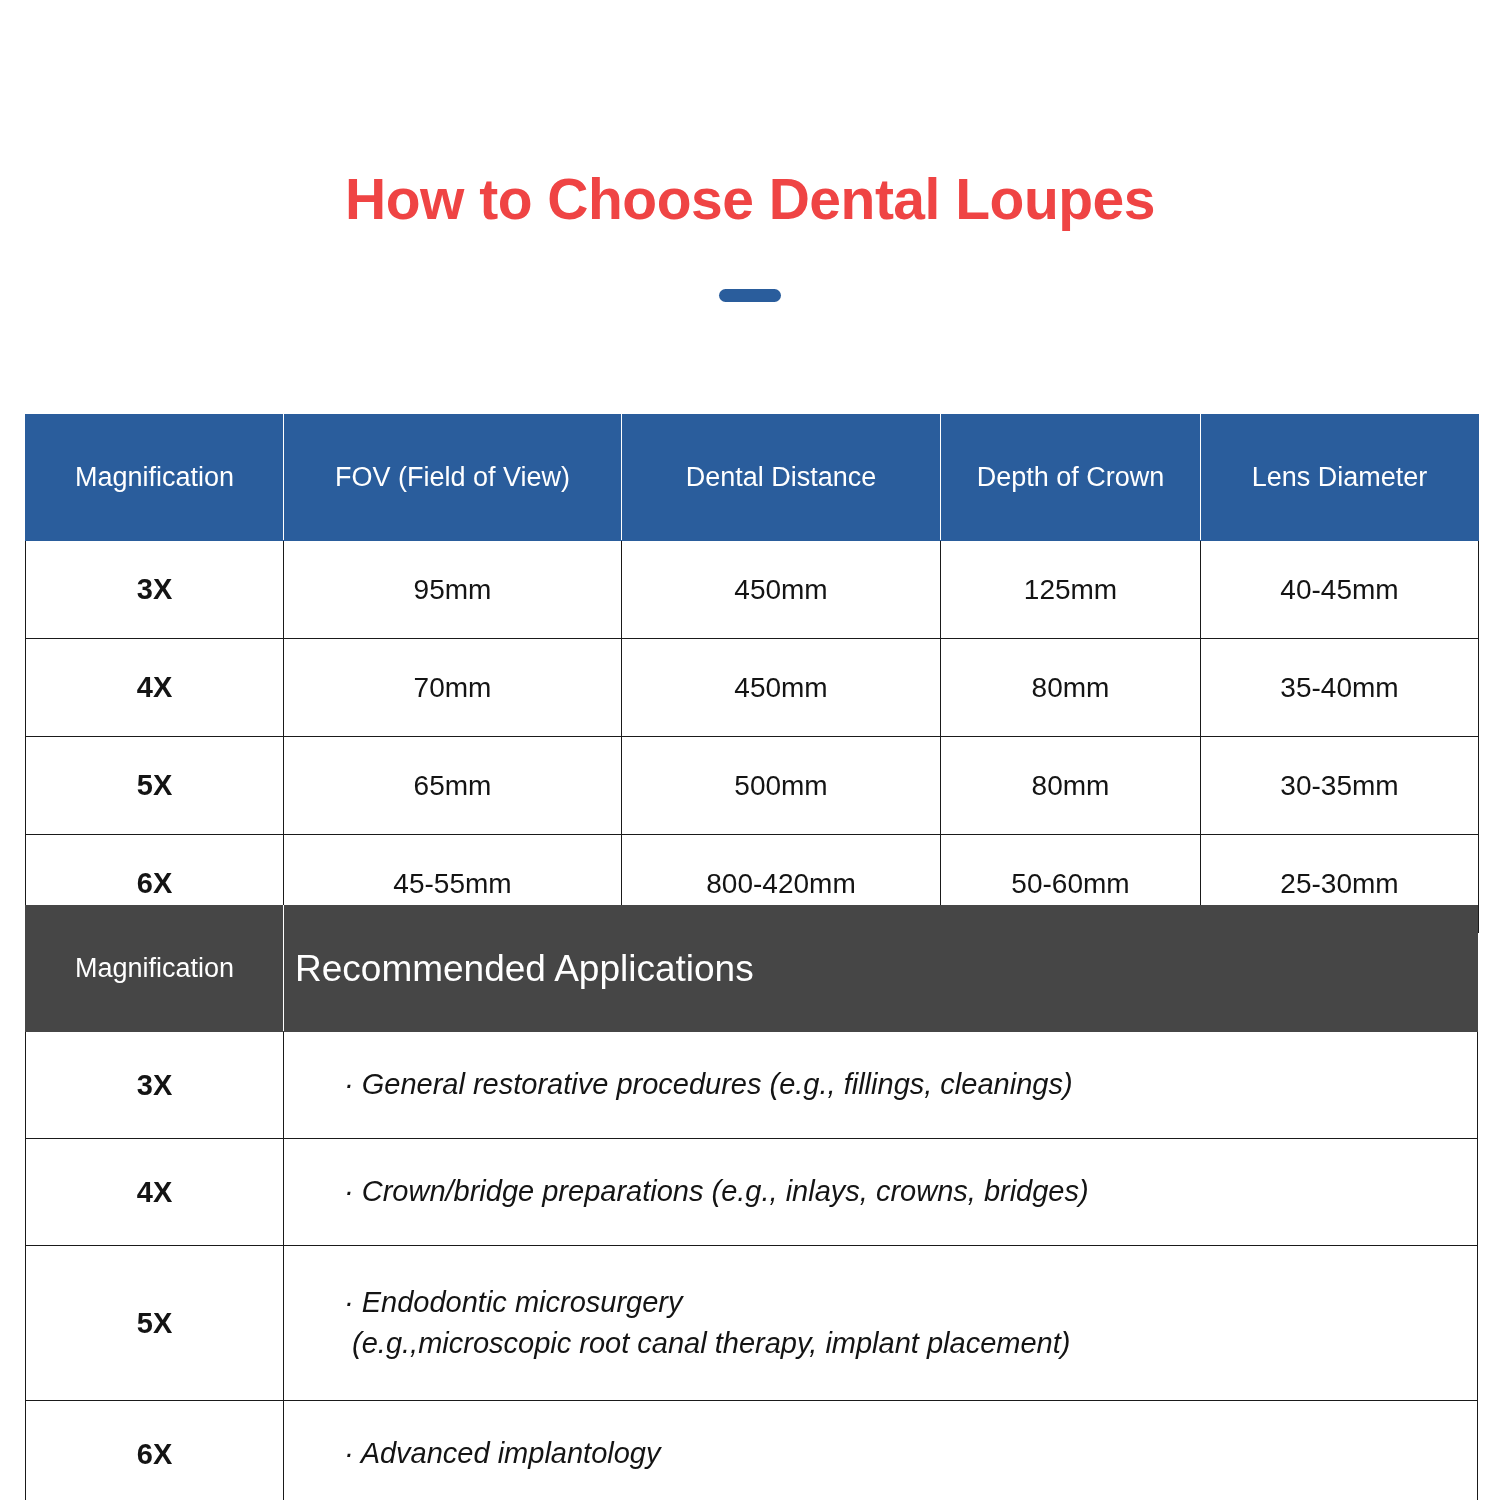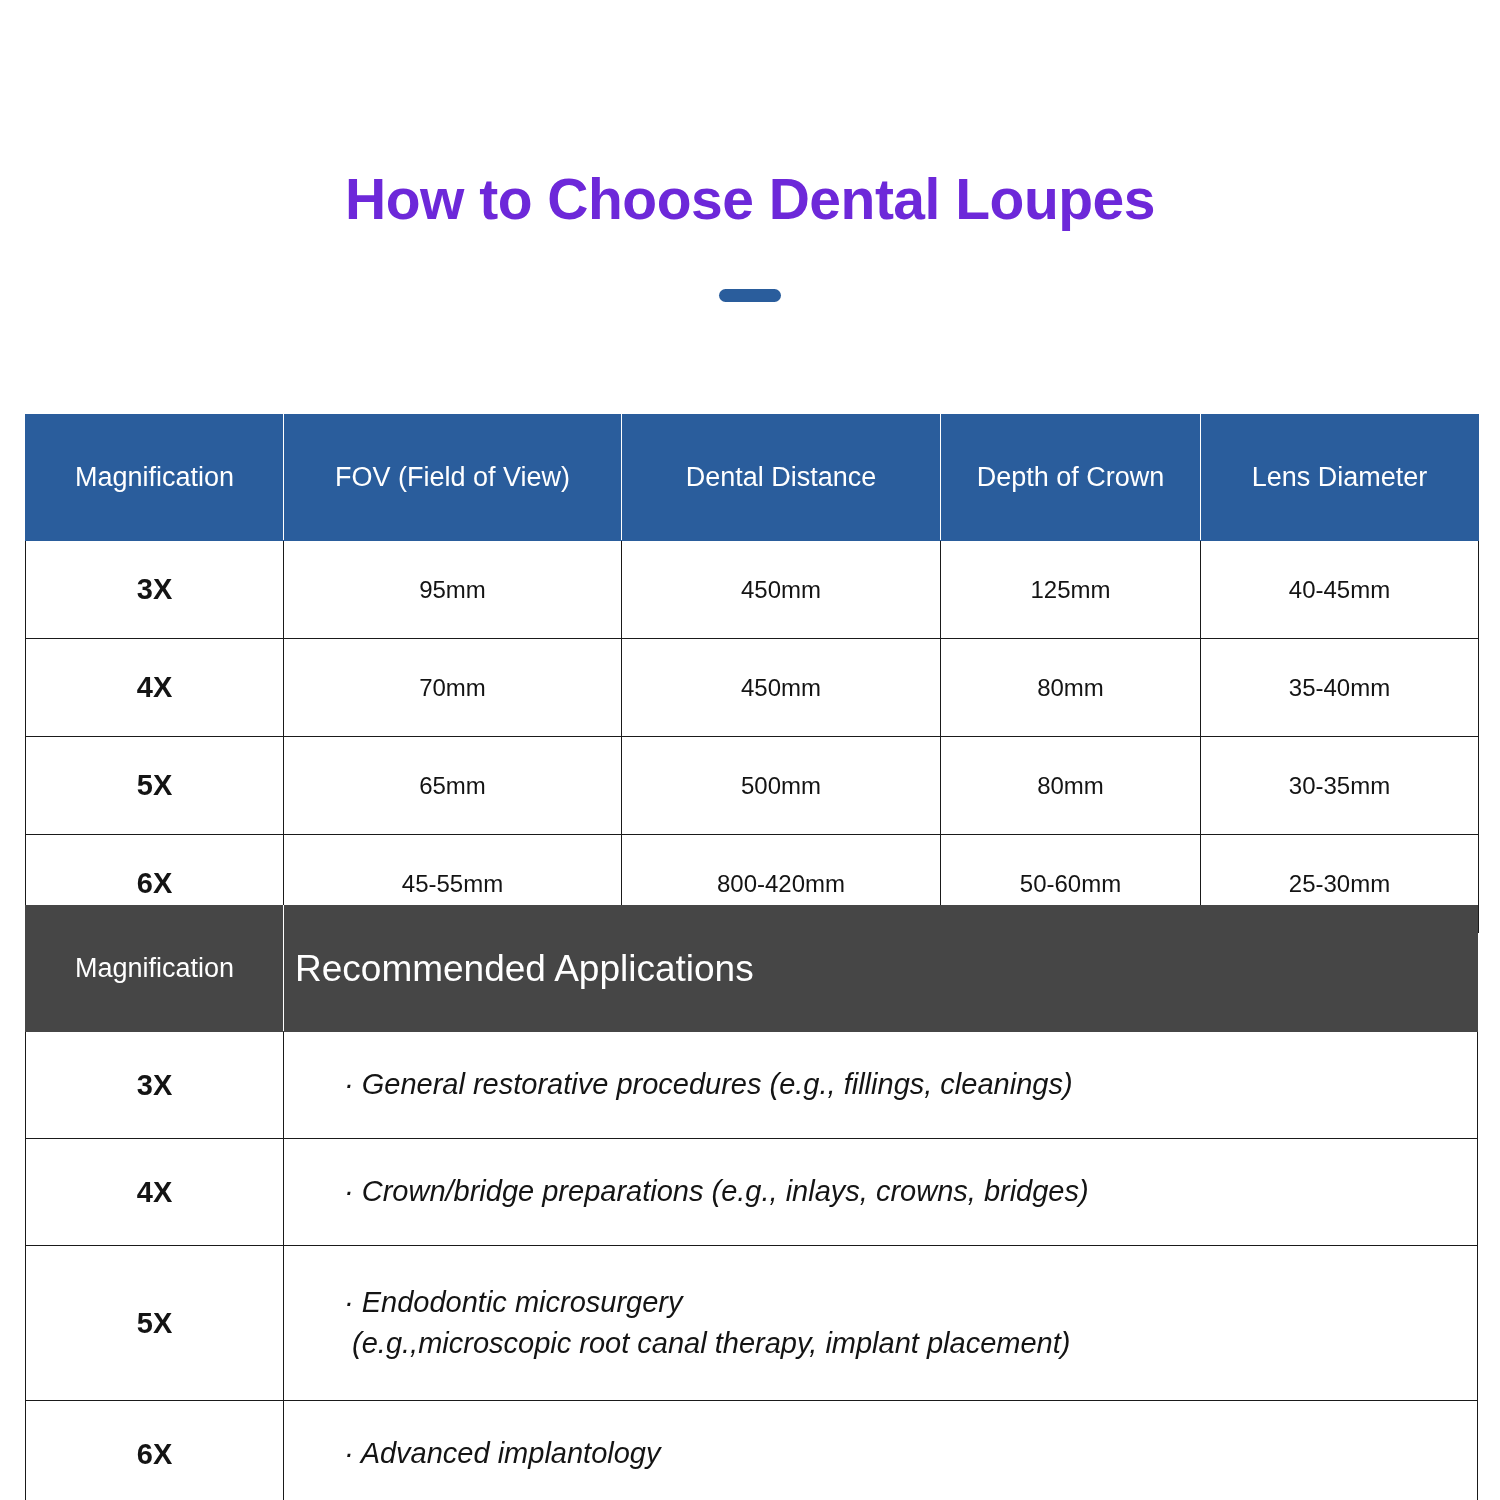--- a/index.html
+++ b/index.html
@@ -19,21 +19,21 @@
   
   .title-block {
     width: 100%;
     text-align: center;
     padding-top: 168px;
   }
   .page-title {
     font-size: 57px;
     font-weight: bold;
     letter-spacing: -0.5px;
-    color: #6d28d9;
+    color: #ef4444;
     line-height: 1.1;
     margin: 0;
   }
   .accent-bar {
     width: 62px;
     height: 13px;
     background: #2a5d9c;
     border-radius: 7px;
     margin: 58px auto 0 auto;
   }
@@ -70,21 +70,21 @@
     border-left-color: #ffffff;
     border-right-color: #ffffff;
   }
   #specs-table thead th:first-child { border-left-color: #2a5d9c; }
   #specs-table thead th:last-child  { border-right-color: #2a5d9c; }
 
   #specs-table tbody td {
     height: 75px;
     text-align: center;
     vertical-align: middle;
-    font-size: 24px;
+    font-size: 28px;
     color: #141414;
   }
   #specs-table tbody td.mag-cell {
     font-weight: bold;
     font-size: 29px;
   }
 
   
   #apps-table-wrap { top: 905px; }
   #apps-table thead th {

